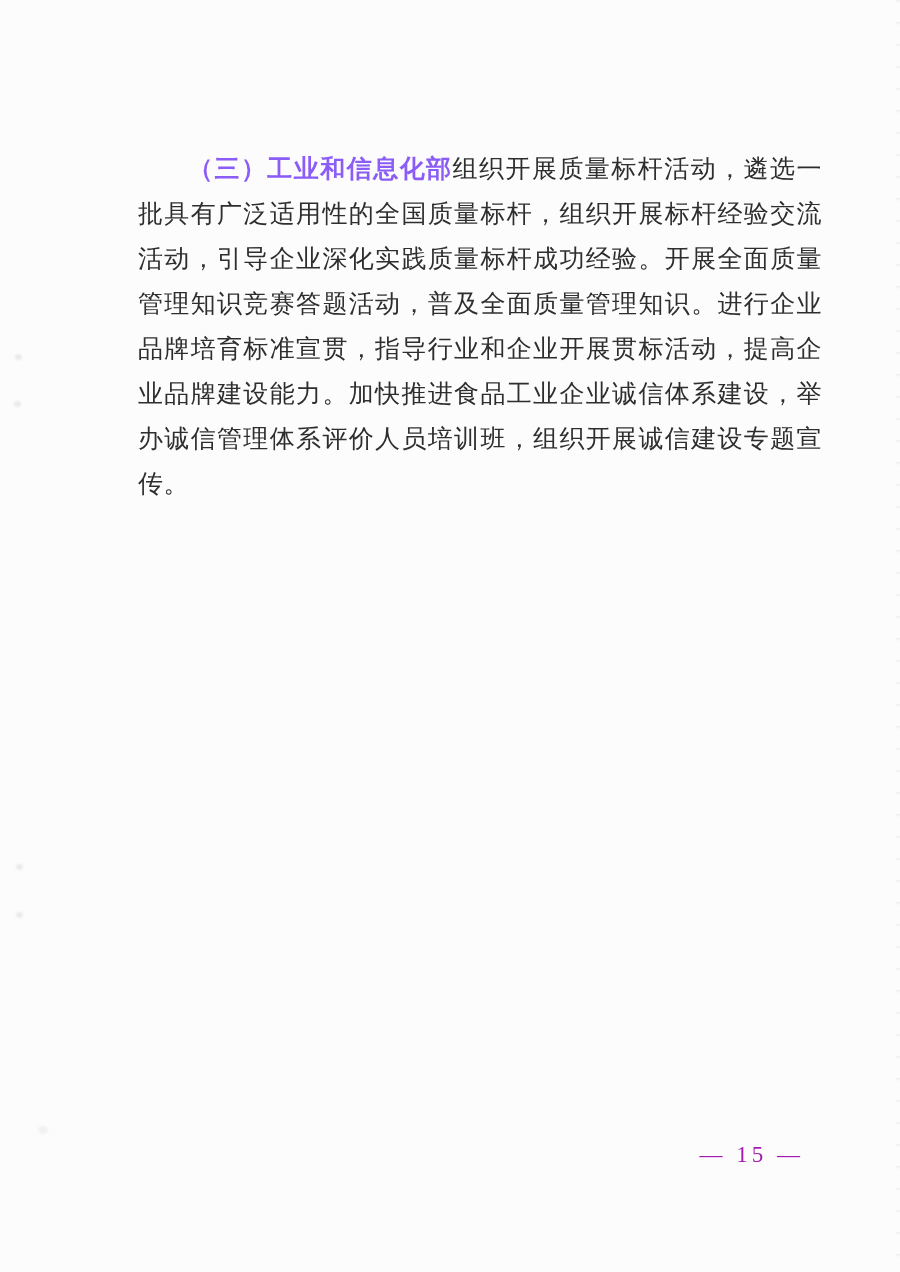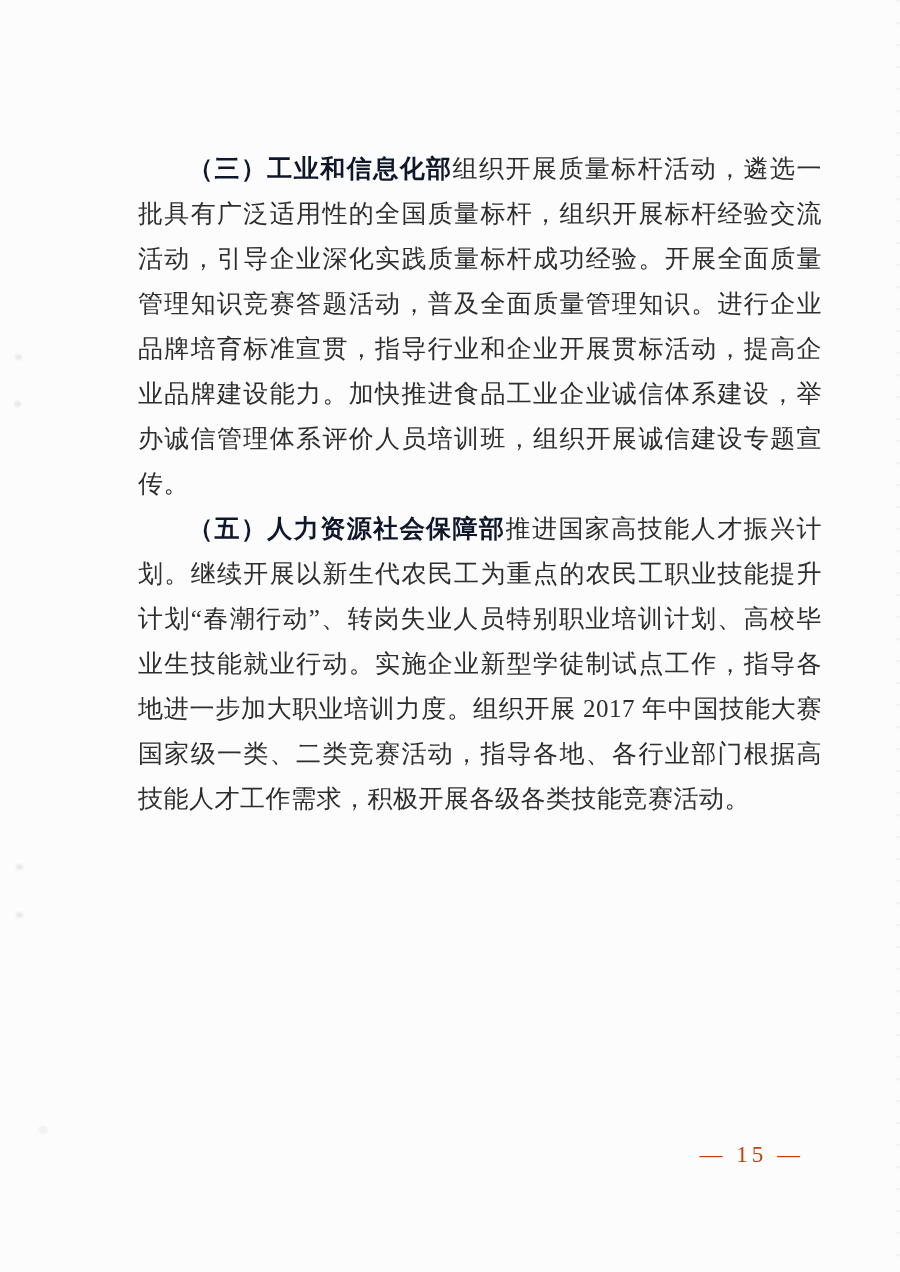--- a/index.html
+++ b/index.html
@@ -26,29 +26,29 @@
   .para {
     margin: 0;
     font-size: 25px;
     line-height: 45px;
     text-align: justify;
     text-indent: 2em;
     letter-spacing: 0.5px;
   }
   .para .head {
     font-weight: 700;
-    color: #0f172a;
+    color: #8b5cf6;
   }
   .pagenum {
     position: absolute;
     right: 96px;
     top: 1142px;
     font-size: 23px;
     letter-spacing: 4px;
-    color: #c2410c;
+    color: #a21caf;
   }
   .speck {
     position: absolute;
     width: 7px;
     height: 6px;
     border-radius: 50%;
     background: #9a9a9a;
     opacity: 0.18;
     filter: blur(1px);
   }
@@ -80,19 +80,18 @@
   <div class="speck s1"></div>
   <div class="speck s2"></div>
   <div class="speck s3"></div>
   <div class="speck s4"></div>
   <div class="speck s5"></div>
 
   <div class="doc-body">
     <p class="para"><b class="head">（三）工业和信息化部</b><span>组织开展质量标杆活动，遴选一批具有广泛适用性的全国质量标杆，组织开展标杆经验交流活动，引导企业深化实践质量标杆成功经验。开展全面质量管理知识竞赛答题活动，普及全面质量管理知识。进行企业品牌培育标准宣贯，指导行业和企业开展贯标活动，提高企业品牌建设能力。加快推进食品工业企业诚信体系建设，举办诚信管理体系评价人员培训班，组织开展诚信建设专题宣传。</span></p>
 
 
-    <p class="para"><b class="head">（五）人力资源社会保障部</b><span>推进国家高技能人才振兴计划。继续开展以新生代农民工为重点的农民工职业技能提升计划“春潮行动”、转岗失业人员特别职业培训计划、高校毕业生技能就业行动。实施企业新型学徒制试点工作，指导各地进一步加大职业培训力度。组织开展 2017 年中国技能大赛国家级一类、二类竞赛活动，指导各地、各行业部门根据高技能人才工作需求，积极开展各级各类技能竞赛活动。</span></p>
 
   </div>
 
   <div class="pagenum">— 15 —</div>
 
 </div>
 
 </body></html>

